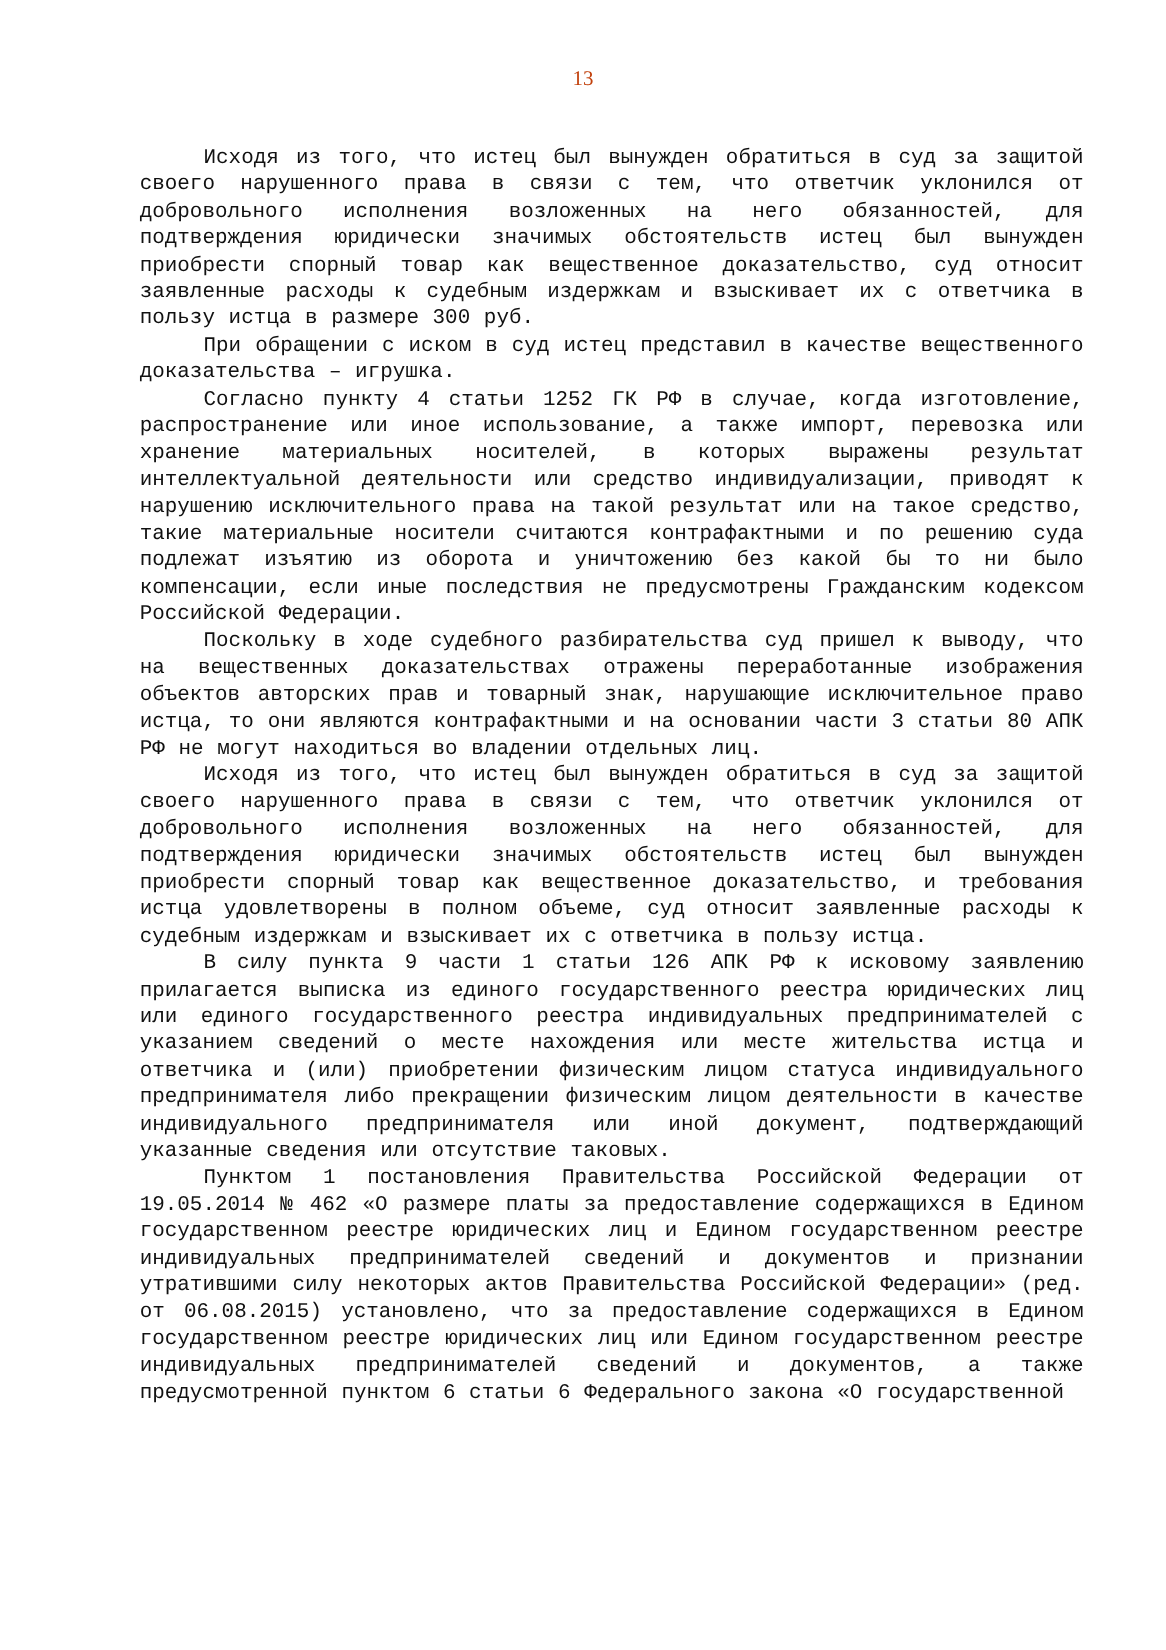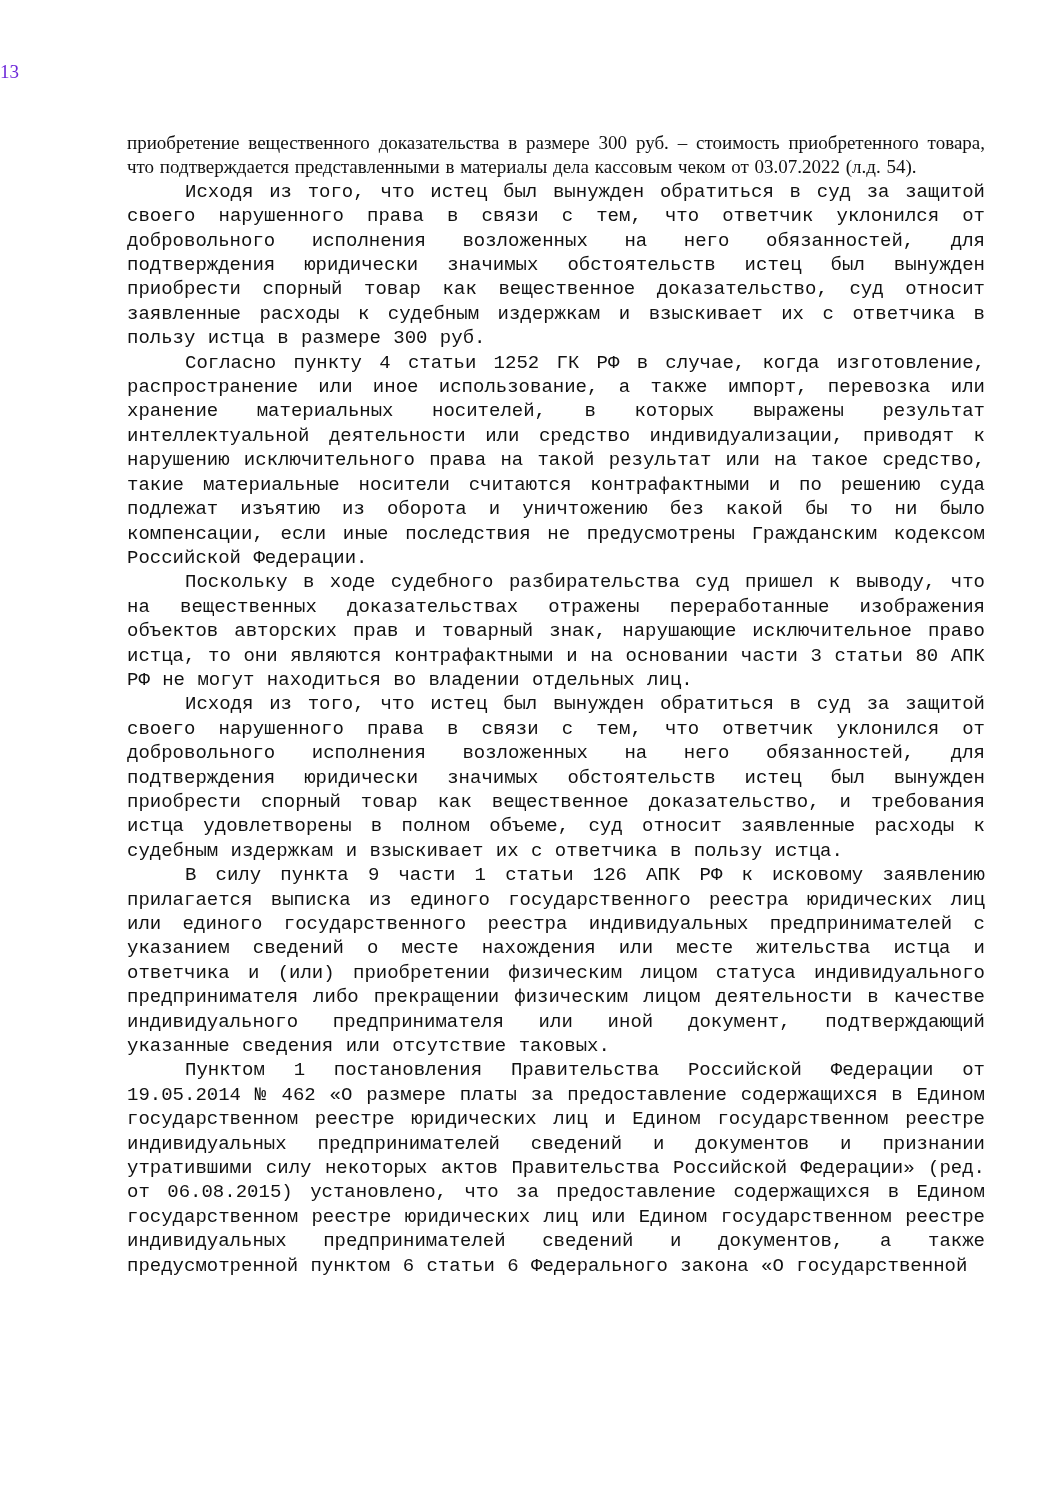--- a/index.html
+++ b/index.html
@@ -15,24 +15,24 @@
     color: #111111;
     font-family: "Liberation Serif", "DejaVu Serif", serif;
     overflow: hidden;
     box-sizing: border-box;
   }
   .page-number {
     position: absolute;
     top: 60px;
     left: 0;
     width: 100%;
-    text-align: left;
+    text-align: center;
     font-size: 19px;
     line-height: 24px;
-    color: #6d28d9;
+    color: #c2410c;
   }
   .content {
     position: absolute;
     top: 131px;
     left: 127px;
     width: 858px;
     font-size: 19px;
     line-height: 24.4px;
     text-align: justify;
     word-spacing: 1px;
@@ -47,21 +47,21 @@
     font-family: Liberation Mono, monospace;
   }
 </style>
 </head>
 <body>
 
 <div class="page">
   <div class="page-number">13</div>
 
   <div class="content">
-    <p class="para">приобретение вещественного доказательства в размере 300 руб. – стоимость приобретенного товара, что подтверждается представленными в материалы дела кассовым чеком от 03.07.2022 (л.д. 54).</p>
     <p class="para indented">Исходя из того, что истец был вынужден обратиться в суд за защитой своего нарушенного права в связи с тем, что ответчик уклонился от добровольного исполнения возложенных на него обязанностей, для подтверждения юридически значимых обстоятельств истец был вынужден приобрести спорный товар как вещественное доказательство, суд относит заявленные расходы к судебным издержкам и взыскивает их с ответчика в пользу истца в размере 300 руб.</p>
+    <p class="para indented">При обращении с иском в суд истец представил в качестве вещественного доказательства – игрушка.</p>
     <p class="para indented">Согласно пункту 4 статьи 1252 ГК РФ в случае, когда изготовление, распространение или иное использование, а также импорт, перевозка или хранение материальных носителей, в которых выражены результат интеллектуальной деятельности или средство индивидуализации, приводят к нарушению исключительного права на такой результат или на такое средство, такие материальные носители считаются контрафактными и по решению суда подлежат изъятию из оборота и уничтожению без какой бы то ни было компенсации, если иные последствия не предусмотрены Гражданским кодексом Российской Федерации.</p>
     <p class="para indented">Поскольку в ходе судебного разбирательства суд пришел к выводу, что на вещественных доказательствах отражены переработанные изображения объектов авторских прав и товарный знак, нарушающие исключительное право истца, то они являются контрафактными и на основании части 3 статьи 80 АПК РФ не могут находиться во владении отдельных лиц.</p>
     <p class="para indented">Исходя из того, что истец был вынужден обратиться в суд за защитой своего нарушенного права в связи с тем, что ответчик уклонился от добровольного исполнения возложенных на него обязанностей, для подтверждения юридически значимых обстоятельств истец был вынужден приобрести спорный товар как вещественное доказательство, и требования истца удовлетворены в полном объеме, суд относит заявленные расходы к судебным издержкам и взыскивает их с ответчика в пользу истца.</p>
     <p class="para indented">В силу пункта 9 части 1 статьи 126 АПК РФ к исковому заявлению прилагается выписка из единого государственного реестра юридических лиц или единого государственного реестра индивидуальных предпринимателей с указанием сведений о месте нахождения или месте жительства истца и ответчика и (или) приобретении физическим лицом статуса индивидуального предпринимателя либо прекращении физическим лицом деятельности в качестве индивидуального предпринимателя или иной документ, подтверждающий указанные сведения или отсутствие таковых.</p>
     <p class="para indented">Пунктом 1 постановления Правительства Российской Федерации от 19.05.2014 № 462 «О размере платы за предоставление содержащихся в Едином государственном реестре юридических лиц и Едином государственном реестре индивидуальных предпринимателей сведений и документов и признании утратившими силу некоторых актов Правительства Российской Федерации» (ред. от 06.08.2015) установлено, что за предоставление содержащихся в Едином государственном реестре юридических лиц или Едином государственном реестре индивидуальных предпринимателей сведений и документов, а также предусмотренной пунктом 6 статьи 6 Федерального закона «О государственной</p>
   </div>
 </div>
 
 </body></html>

